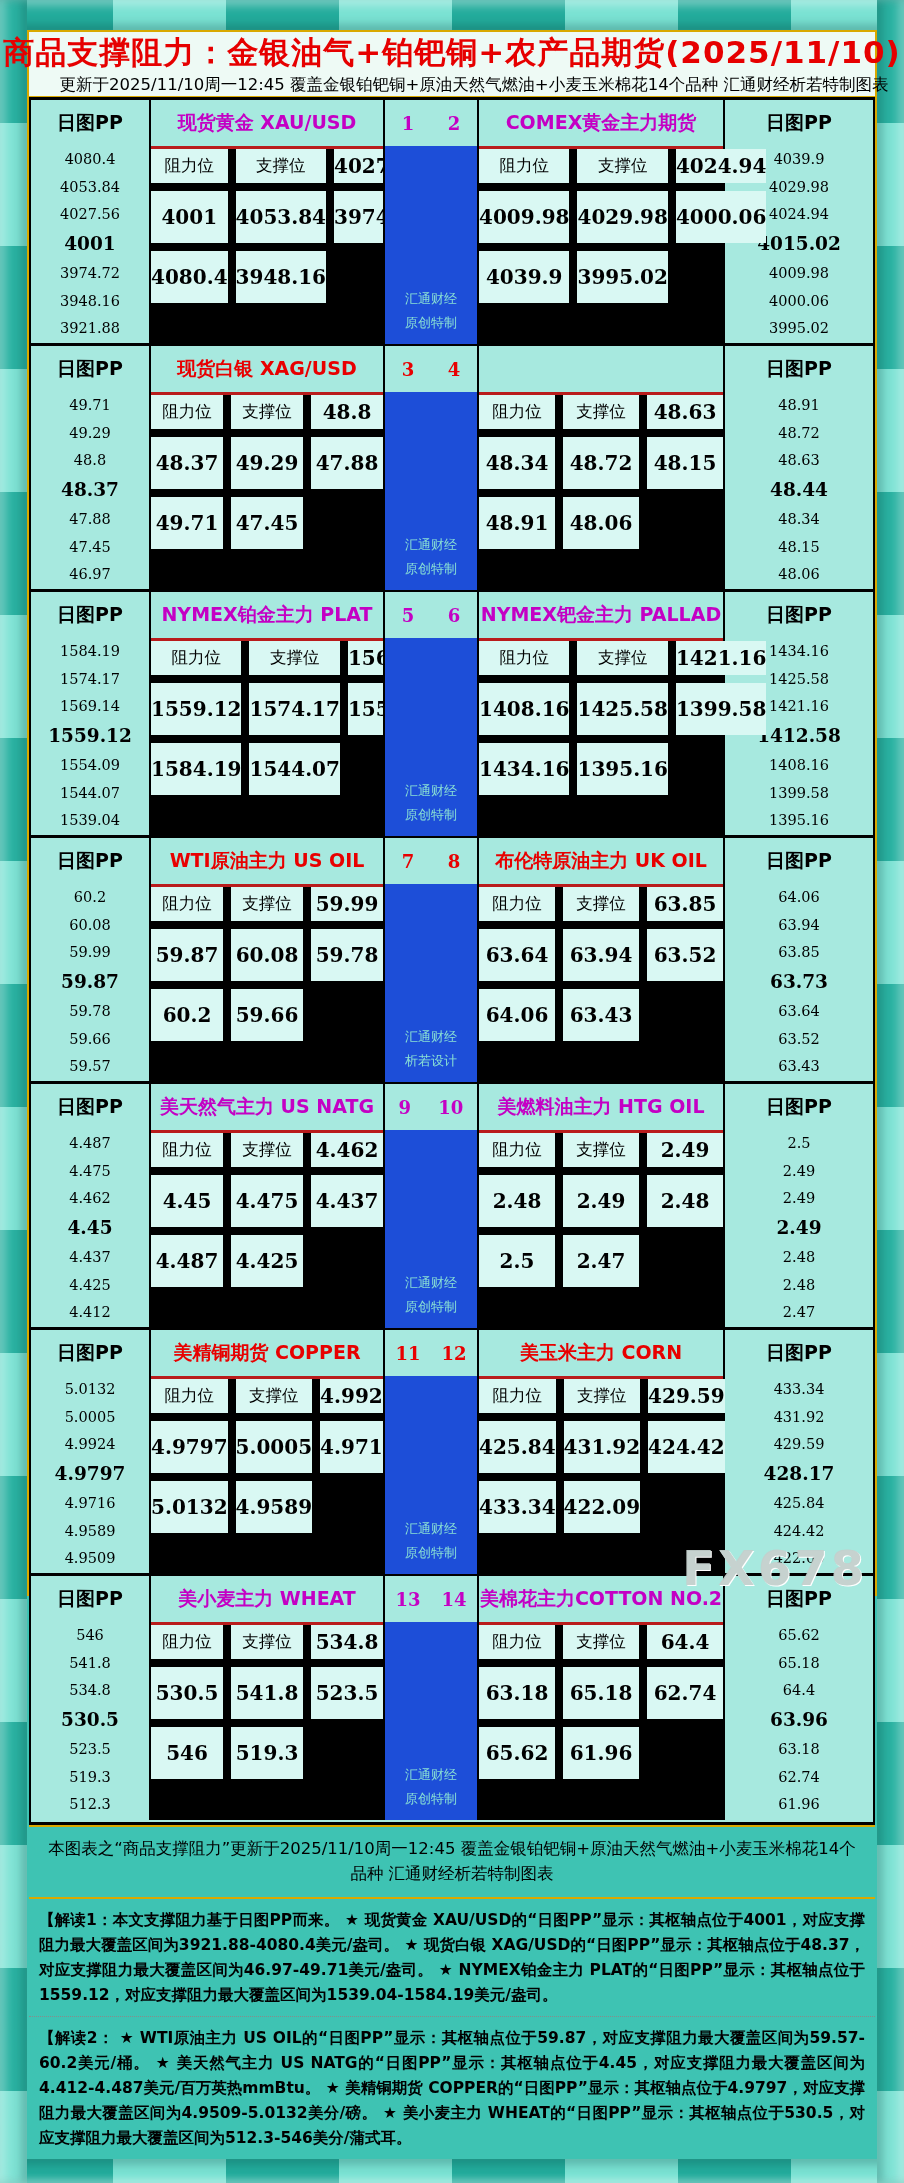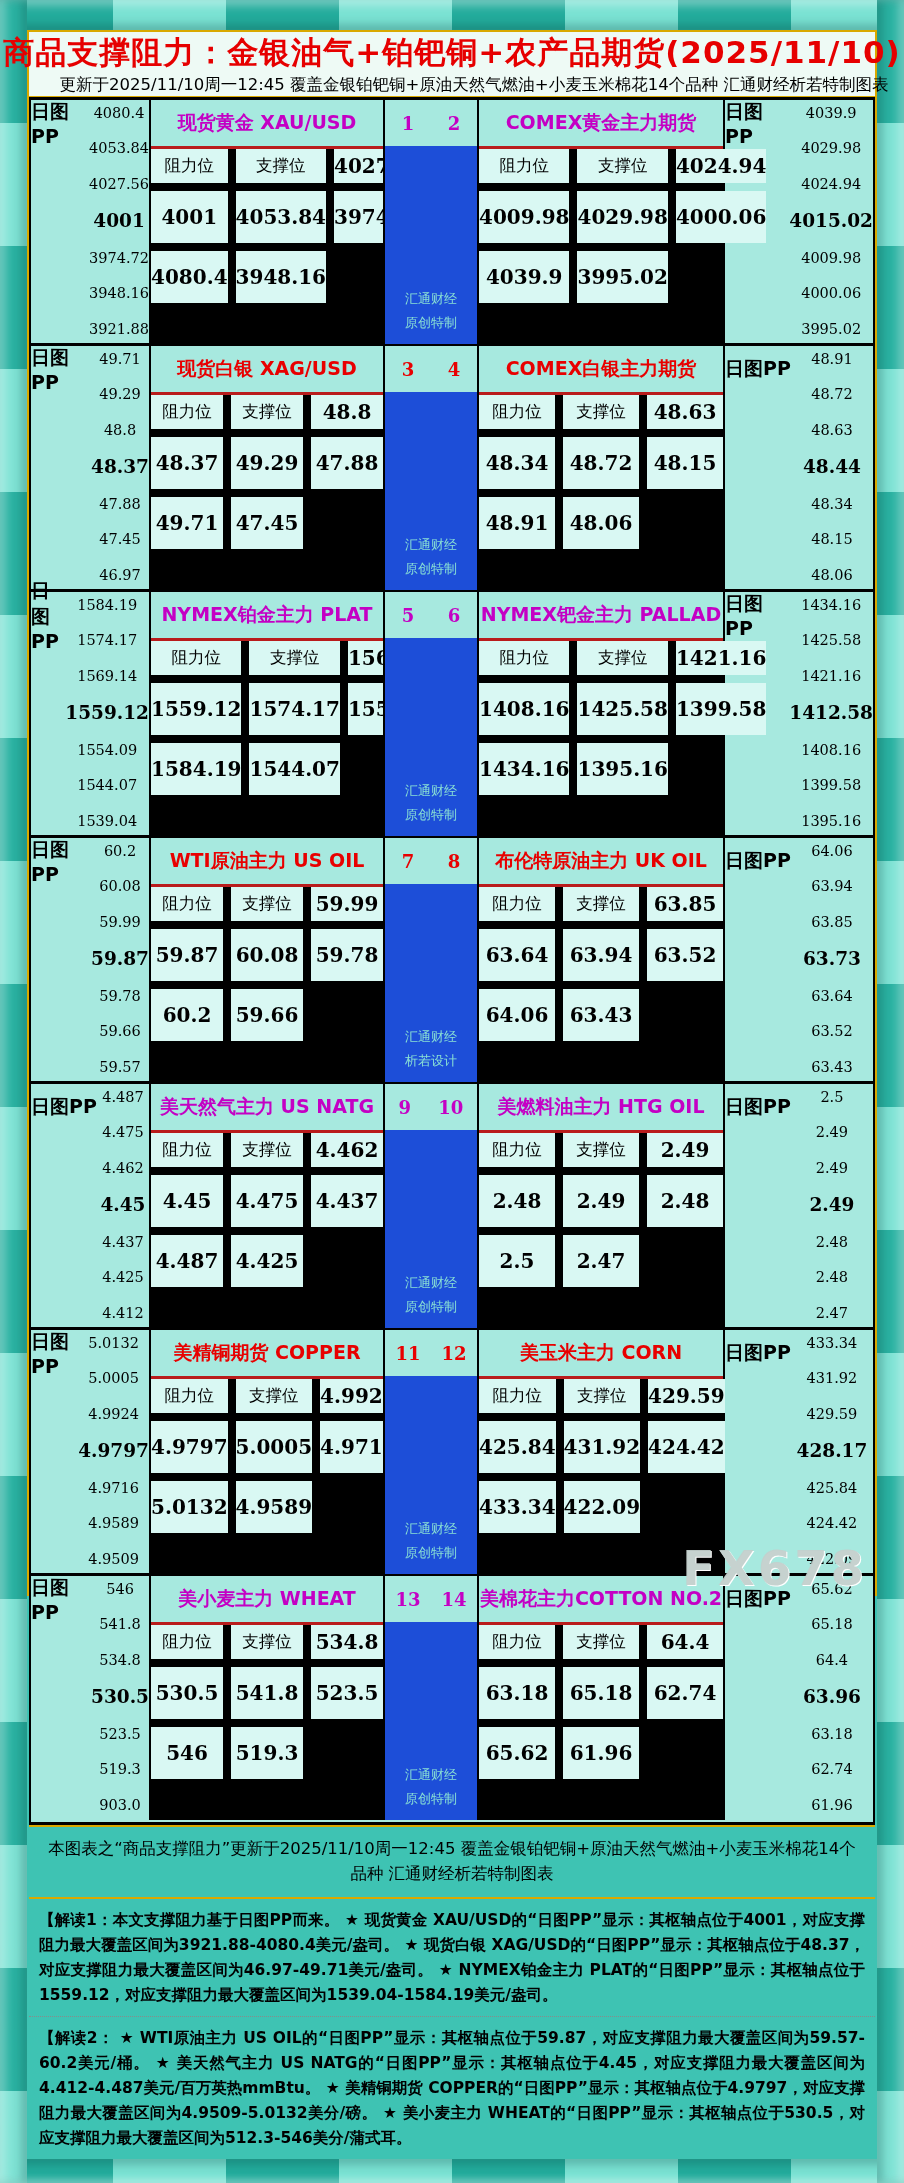--- a/index.html
+++ b/index.html
@@ -30,21 +30,21 @@
     color:#e60000;font-weight:bold;font-size:31px;letter-spacing:1px;white-space:nowrap;}
   .sub-title{height:30px;display:flex;align-items:center;justify-content:center;
     color:#000;font-size:16.5px;white-space:nowrap;border-bottom:1px solid #d9a900;padding-left:44px;}
 
   #panels{border:3px solid #000;border-left-width:2px;border-right-width:2px;box-sizing:border-box;}
   .panel{position:relative;height:246px;box-sizing:border-box;background:#a7e9df;
     display:grid;grid-template-columns:120px 116px 116px 96px 122px 122px 1fr;
     grid-template-rows:46px 198px;border-bottom:3px solid #000;}
   .panel:last-child{border-bottom:none;}
 
-  .pp-col{display:flex;flex-direction:row;box-sizing:border-box;grid-row:1/3;}
+  .pp-col{display:flex;flex-direction:column;box-sizing:border-box;grid-row:1/3;}
   .pp-col.left{grid-column:1;border-right:2px solid #000;}
   .pp-col.right{grid-column:7;border-left:2px solid #000;}
   .pp-title{height:46px;display:flex;align-items:center;justify-content:center;
     font-size:19px;font-weight:bold;color:#000;}
   .pp-vals{flex:1;display:flex;flex-direction:column;justify-content:space-between;
     padding:6px 0 8px 0;align-items:center;}
   .pp-val{font-family:"DejaVu Serif",serif;font-size:14.5px;color:#000;line-height:1;}
   .pp-val.pivot{font-size:18.5px;font-weight:bold;}
 
   .ptitle{display:flex;align-items:center;justify-content:center;
@@ -162,21 +162,20 @@
               <div class="pp-val">47.88</div>
               <div class="pp-val">47.45</div>
               <div class="pp-val">46.97</div>
             </div>
     </div>
     <div class="ptitle left">现货白银 XAG/USD</div>
     <div class="mid-head">
       <span>3</span>
       <span>4</span>
     </div>
-    <div class="ptitle right">COMEX白银主力期货</div>
     <div class="pp-col right">
       <div class="pp-title">日图PP</div>
       <div class="pp-vals">
               <div class="pp-val">48.91</div>
               <div class="pp-val">48.72</div>
               <div class="pp-val">48.63</div>
               <div class="pp-val pivot">48.44</div>
               <div class="pp-val">48.34</div>
               <div class="pp-val">48.15</div>
               <div class="pp-val">48.06</div>
@@ -444,21 +443,21 @@
         <div class="panel" style="--accent: #c400c4;">
     <div class="pp-col left">
       <div class="pp-title">日图PP</div>
       <div class="pp-vals">
               <div class="pp-val">546</div>
               <div class="pp-val">541.8</div>
               <div class="pp-val">534.8</div>
               <div class="pp-val pivot">530.5</div>
               <div class="pp-val">523.5</div>
               <div class="pp-val">519.3</div>
-              <div class="pp-val">903.0</div>
+              <div class="pp-val">512.3</div>
             </div>
     </div>
     <div class="ptitle left">美小麦主力 WHEAT</div>
     <div class="mid-head">
       <span>13</span>
       <span>14</span>
     </div>
     <div class="ptitle right">美棉花主力COTTON NO.2</div>
     <div class="pp-col right">
       <div class="pp-title">日图PP</div>

